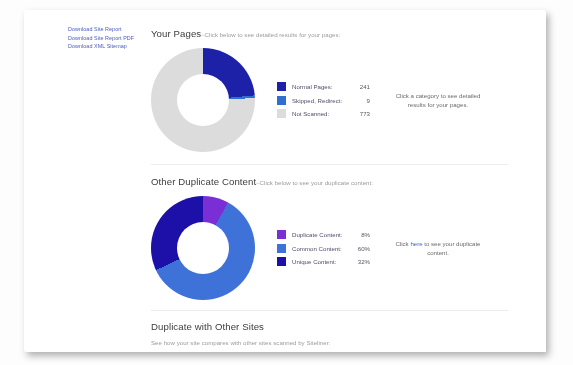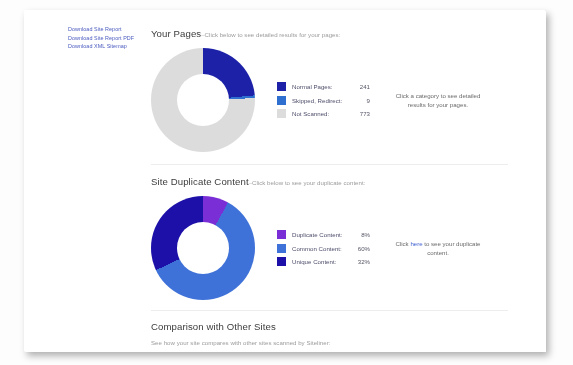--- a/index.html
+++ b/index.html
@@ -220,21 +220,21 @@
           </div>
 
           <div class="callout">Click a category to see detailed results for your pages.</div>
         </div>
 
         <div class="divider" style="margin-top:12px; width:357px;"></div>
       </div>
 
       <div class="section" style="padding-top:11px;">
         <div class="sec-head">
-          <span class="sec-title">Site Duplicate Content</span>
+          <span class="sec-title">Other Duplicate Content</span>
           <span class="sec-dash">–</span>
           <span class="sec-sub">Click below to see your duplicate content:</span>
         </div>
 
         <div class="chart-row" style="margin-top:9px;">
 
           <div class="donut-wrap">
             <div class="donut" id="donut-dup" style="background: conic-gradient(rgb(122, 47, 214) 0deg, rgb(122, 47, 214) 28.8deg, rgb(63, 114, 216) 28.8deg, rgb(63, 114, 216) 244.8deg, rgb(28, 16, 168) 244.8deg, rgb(28, 16, 168) 360deg);"></div>
             <div class="donut-hole"></div>
           </div>
@@ -259,19 +259,19 @@
 
           <div class="callout">
             <span>Click </span><a href="#">here</a><span> to see your duplicate content.</span>
           </div>
         </div>
 
         <div class="divider" style="margin-top:10px; width:357px;"></div>
       </div>
 
       <div class="section" style="padding-top:10px;">
-        <div class="sec-title" style="display:block;">Comparison with Other Sites</div>
+        <div class="sec-title" style="display:block;">Duplicate with Other Sites</div>
         <div class="sec-sub" style="display:block; margin-top:7px;">See how your site compares with other sites scanned by Siteliner:</div>
       </div>
 
     </div>
   </div>
 </div>
 
 </body></html>

